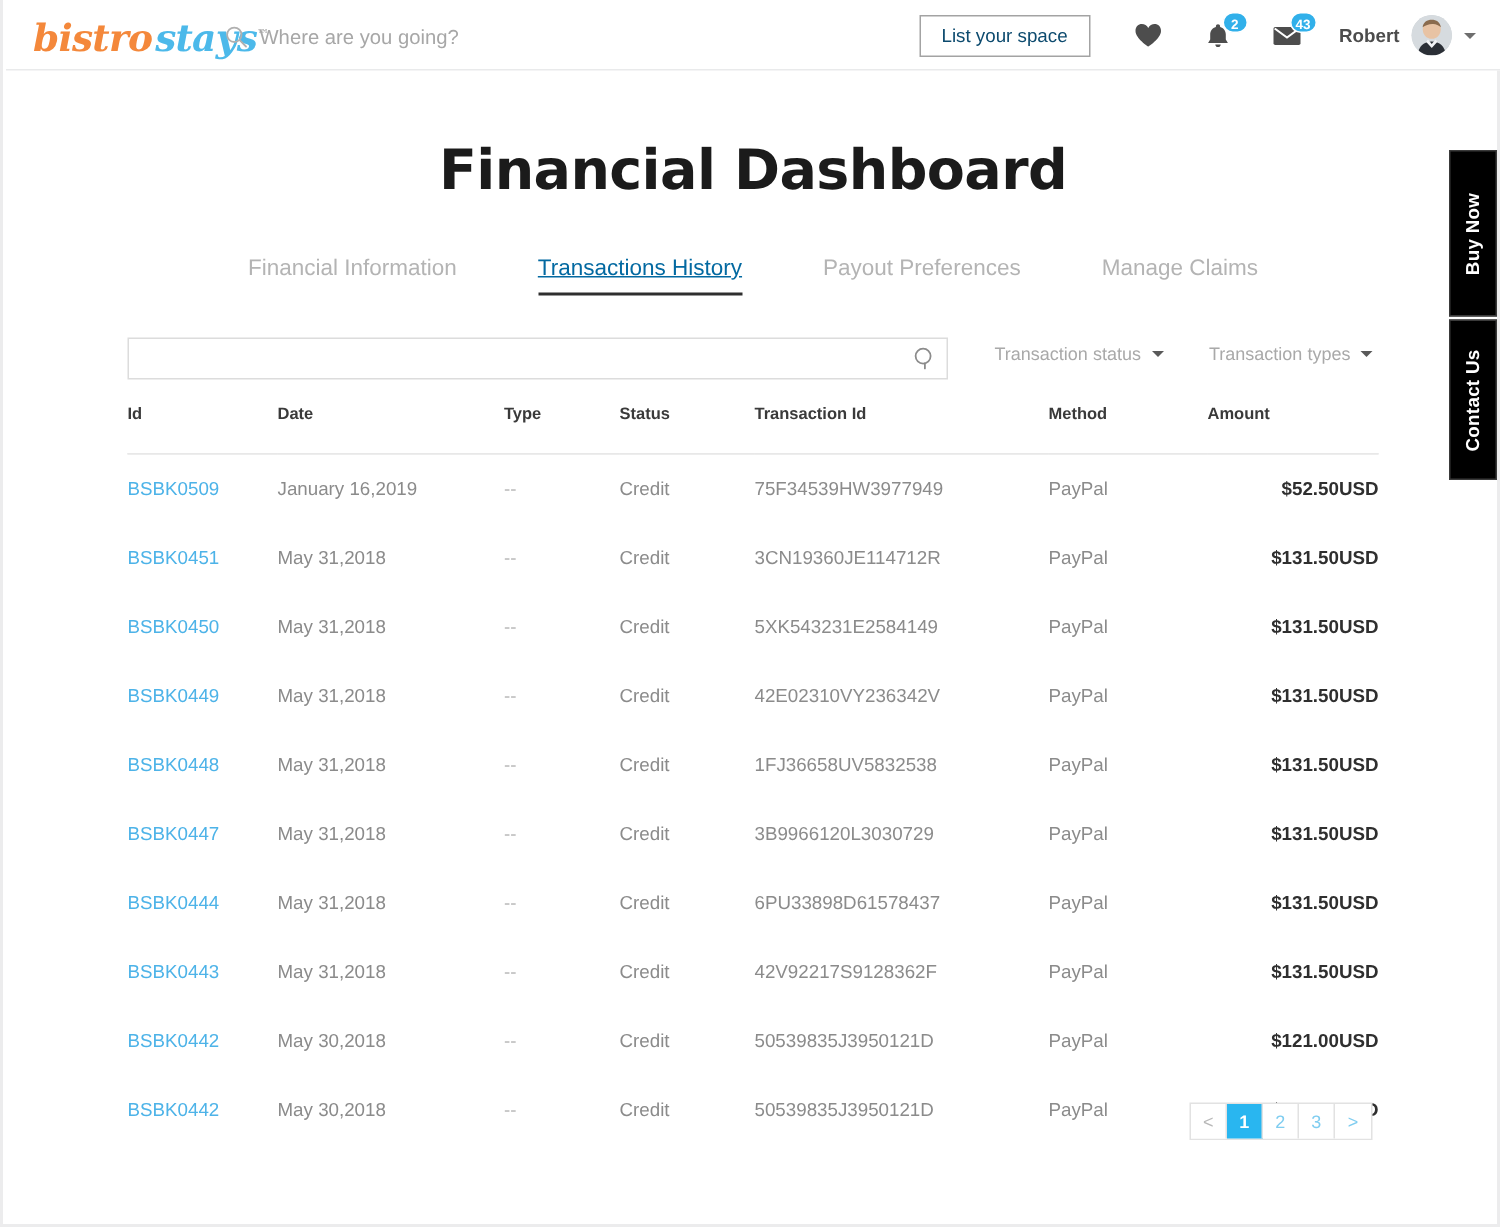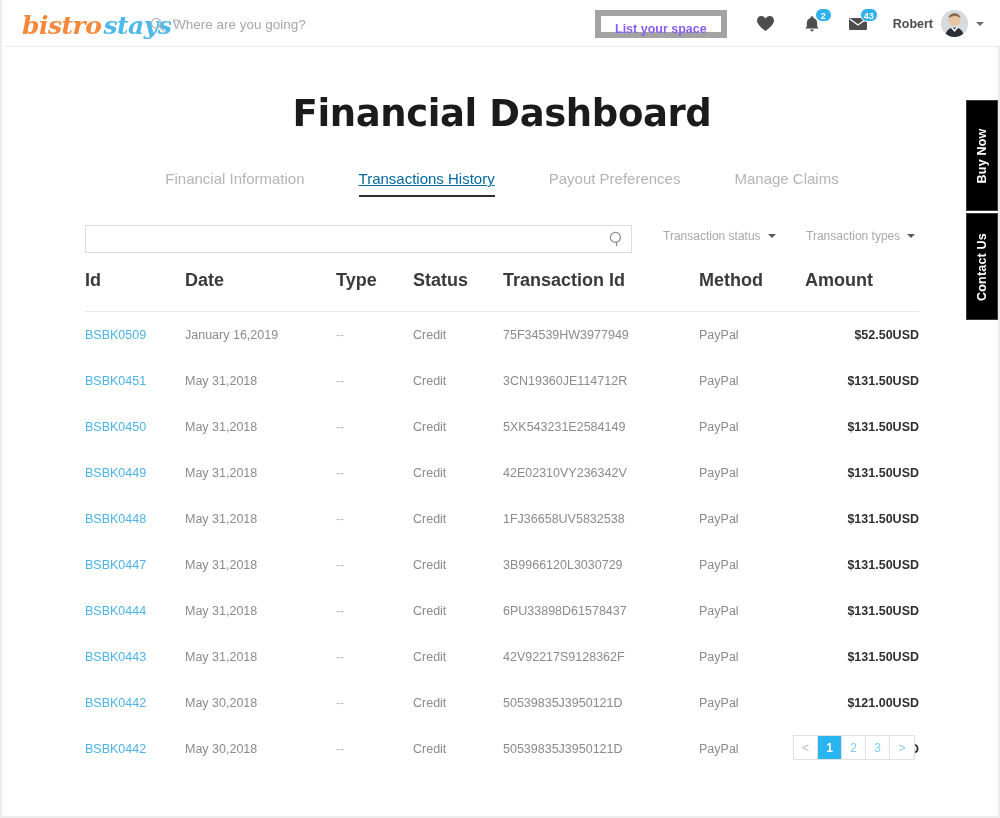--- a/index.html
+++ b/index.html
@@ -80,25 +80,25 @@
 
   .hdr-right {
     position: absolute;
     right: 16px; top: 0;
     height: 47px;
     display: flex; align-items: center; gap: 0;
   }
   .list-space-btn {
     height: 28px;
     padding: 0 14px;
-    border: 6px solid #a3a3a3;
+    border: 1px solid #a3a3a3;
     background: #ffffff;
-    color: #8b5cf6;
+    color: #0c4a6e;
     font-size: 12.5px;
-    font-weight: bold;
+    font-weight: normal;
     font-family: "Liberation Sans", sans-serif;
     line-height: 26px;
     cursor: pointer;
     white-space: nowrap;
     margin-right: 28px;
   }
   .hdr-icon {
     position: relative;
     width: 22px; height: 22px;
     margin-right: 24px;
@@ -239,21 +239,21 @@
   
   .tx-table {
     position: absolute;
     left: 83px; top: 270px;
     width: 834px;
     border-collapse: collapse;
     font-size: 12.5px;
   }
   .tx-table thead th {
     text-align: left;
-    font-size: 18px;
+    font-size: 11px;
     font-weight: bold;
     color: #3a3a3a;
     padding: 0 0 20px 0;
     border-bottom: 1px solid #e8e8e8;
     white-space: nowrap;
   }
   .tx-table tbody td {
     padding: 16px 0 16px 0;
     color: #8b8b8b;
     font-size: 12.5px;

